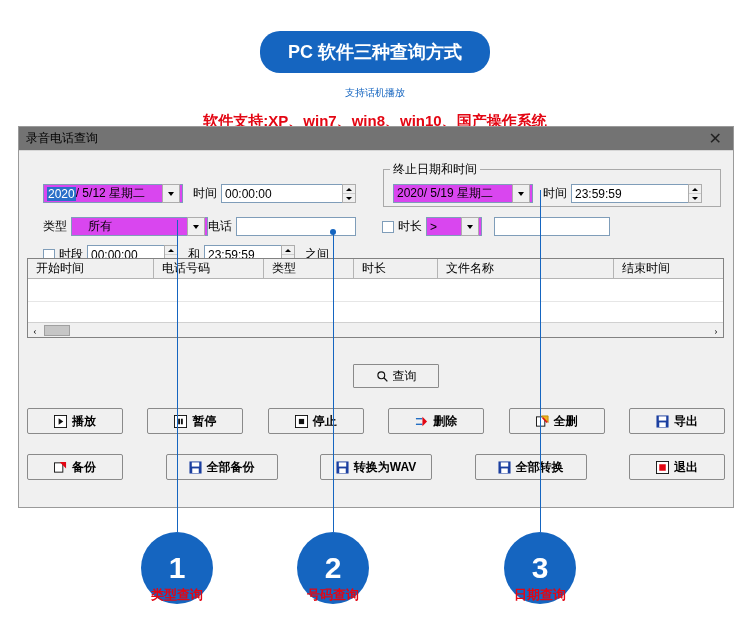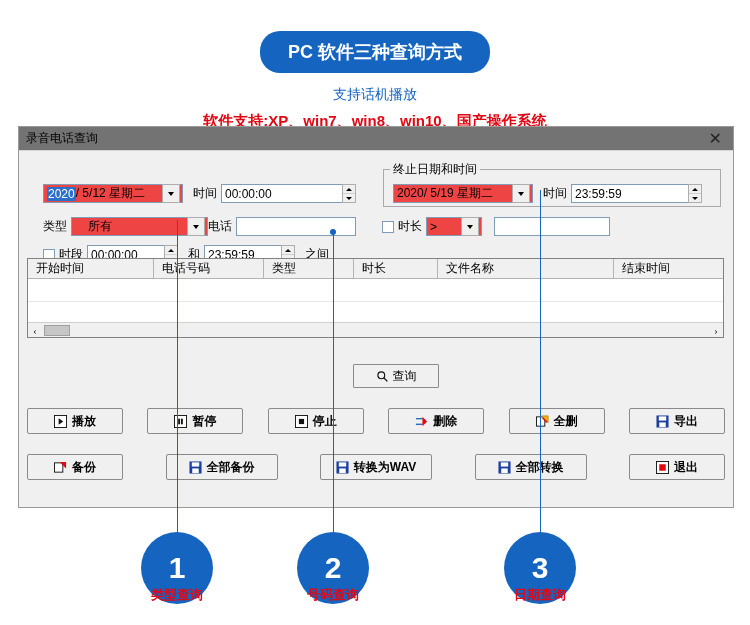--- a/index.html
+++ b/index.html
@@ -9,21 +9,21 @@
     position:relative;overflow:hidden;
   }
   
   .banner{
     position:absolute;left:50%;top:31px;transform:translateX(-50%);
     background:#1565c0;color:#fff;border-radius:20px;
     padding:9px 28px;font-size:18px;font-weight:bold;white-space:nowrap;
   }
   .subtitle{
     position:absolute;left:50%;top:86px;transform:translateX(-50%);
-    color:#1565c0;font-size:14px;white-space:nowrap;
+    color:#1565c0;font-size:10px;white-space:nowrap;
   }
   .support{
     position:absolute;left:50%;top:112px;transform:translateX(-50%);
     color:#e30613;font-size:15px;font-weight:bold;white-space:nowrap;
   }
   
   .window{
     position:absolute;left:18px;top:126px;width:714px;height:380px;
     background:#f0f0f0;border:1px solid #9a9a9a;
   }
@@ -45,21 +45,21 @@
   }
   fieldset.grp legend{font-size:12px;padding:0 3px;margin-left:6px;color:#000;}
   .row{position:absolute;display:flex;align-items:center;}
   .lbl{font-size:12px;color:#000;margin-right:4px;white-space:nowrap;}
   .txt{
     border:1px solid #7f9db9;background:#fff;height:19px;line-height:19px;
     font-size:12px;padding:0 3px;box-sizing:border-box;color:#000;
     font-family:"Liberation Sans", sans-serif;
   }
   .sel{
-    border:1px solid #7f9db9;background:#ef4444;height:19px;
+    border:1px solid #7f9db9;background:#d946ef;height:19px;
     font-size:12px;box-sizing:border-box;display:flex;align-items:center;
     padding:0 2px 0 3px;color:#000;justify-content:space-between;
   }
   .arrowbox{
     width:16px;height:17px;background:#f0f0f0;border:1px solid #adadad;
     display:flex;align-items:center;justify-content:center;flex:0 0 auto;margin-left:2px;
   }
   .caret{width:0;height:0;border-left:3.5px solid transparent;border-right:3.5px solid transparent;border-top:4px solid #000;}
   .spin{
     width:14px;height:19px;border:1px solid #adadad;background:#f0f0f0;

